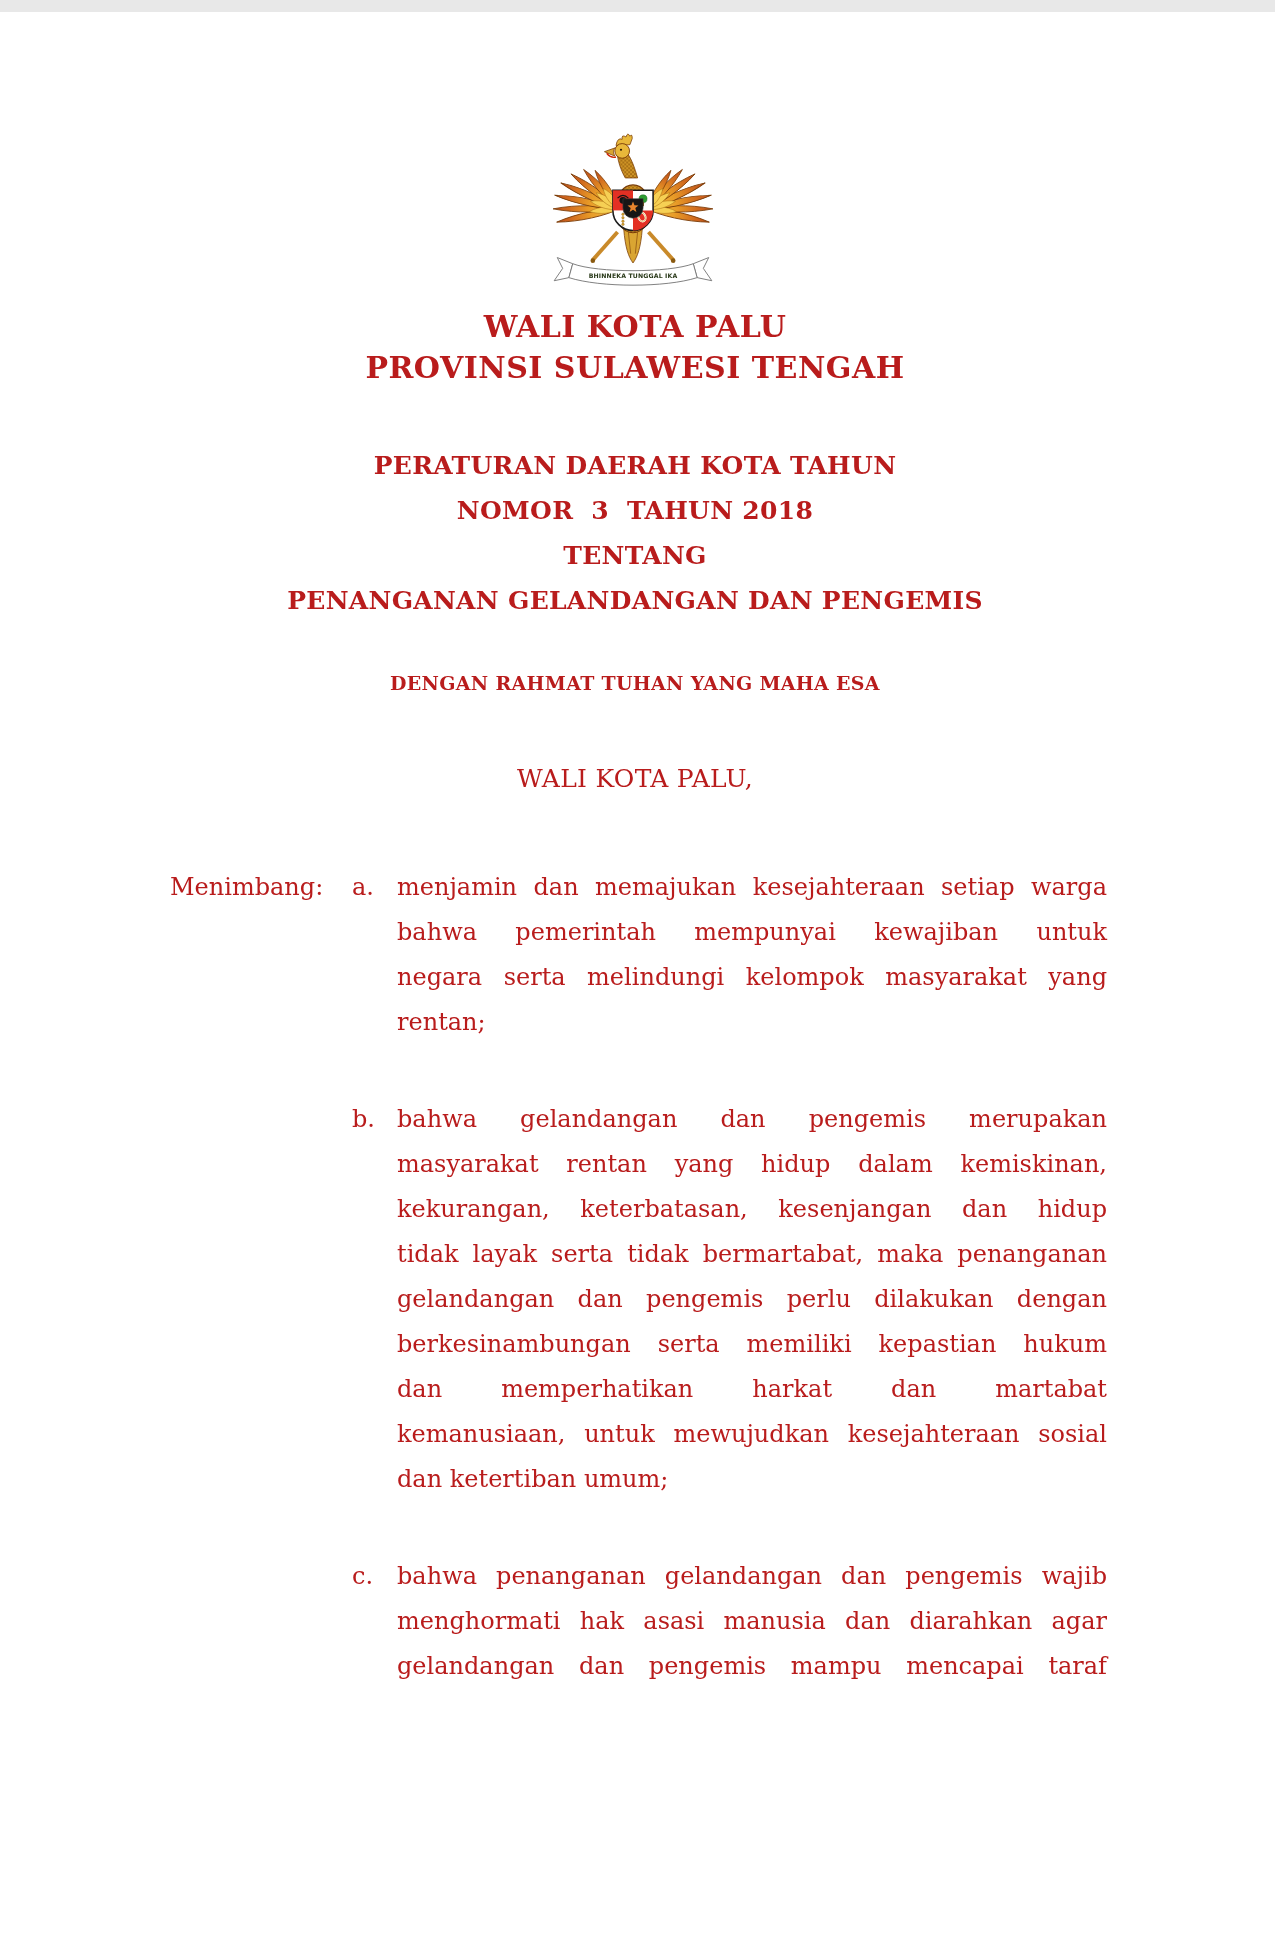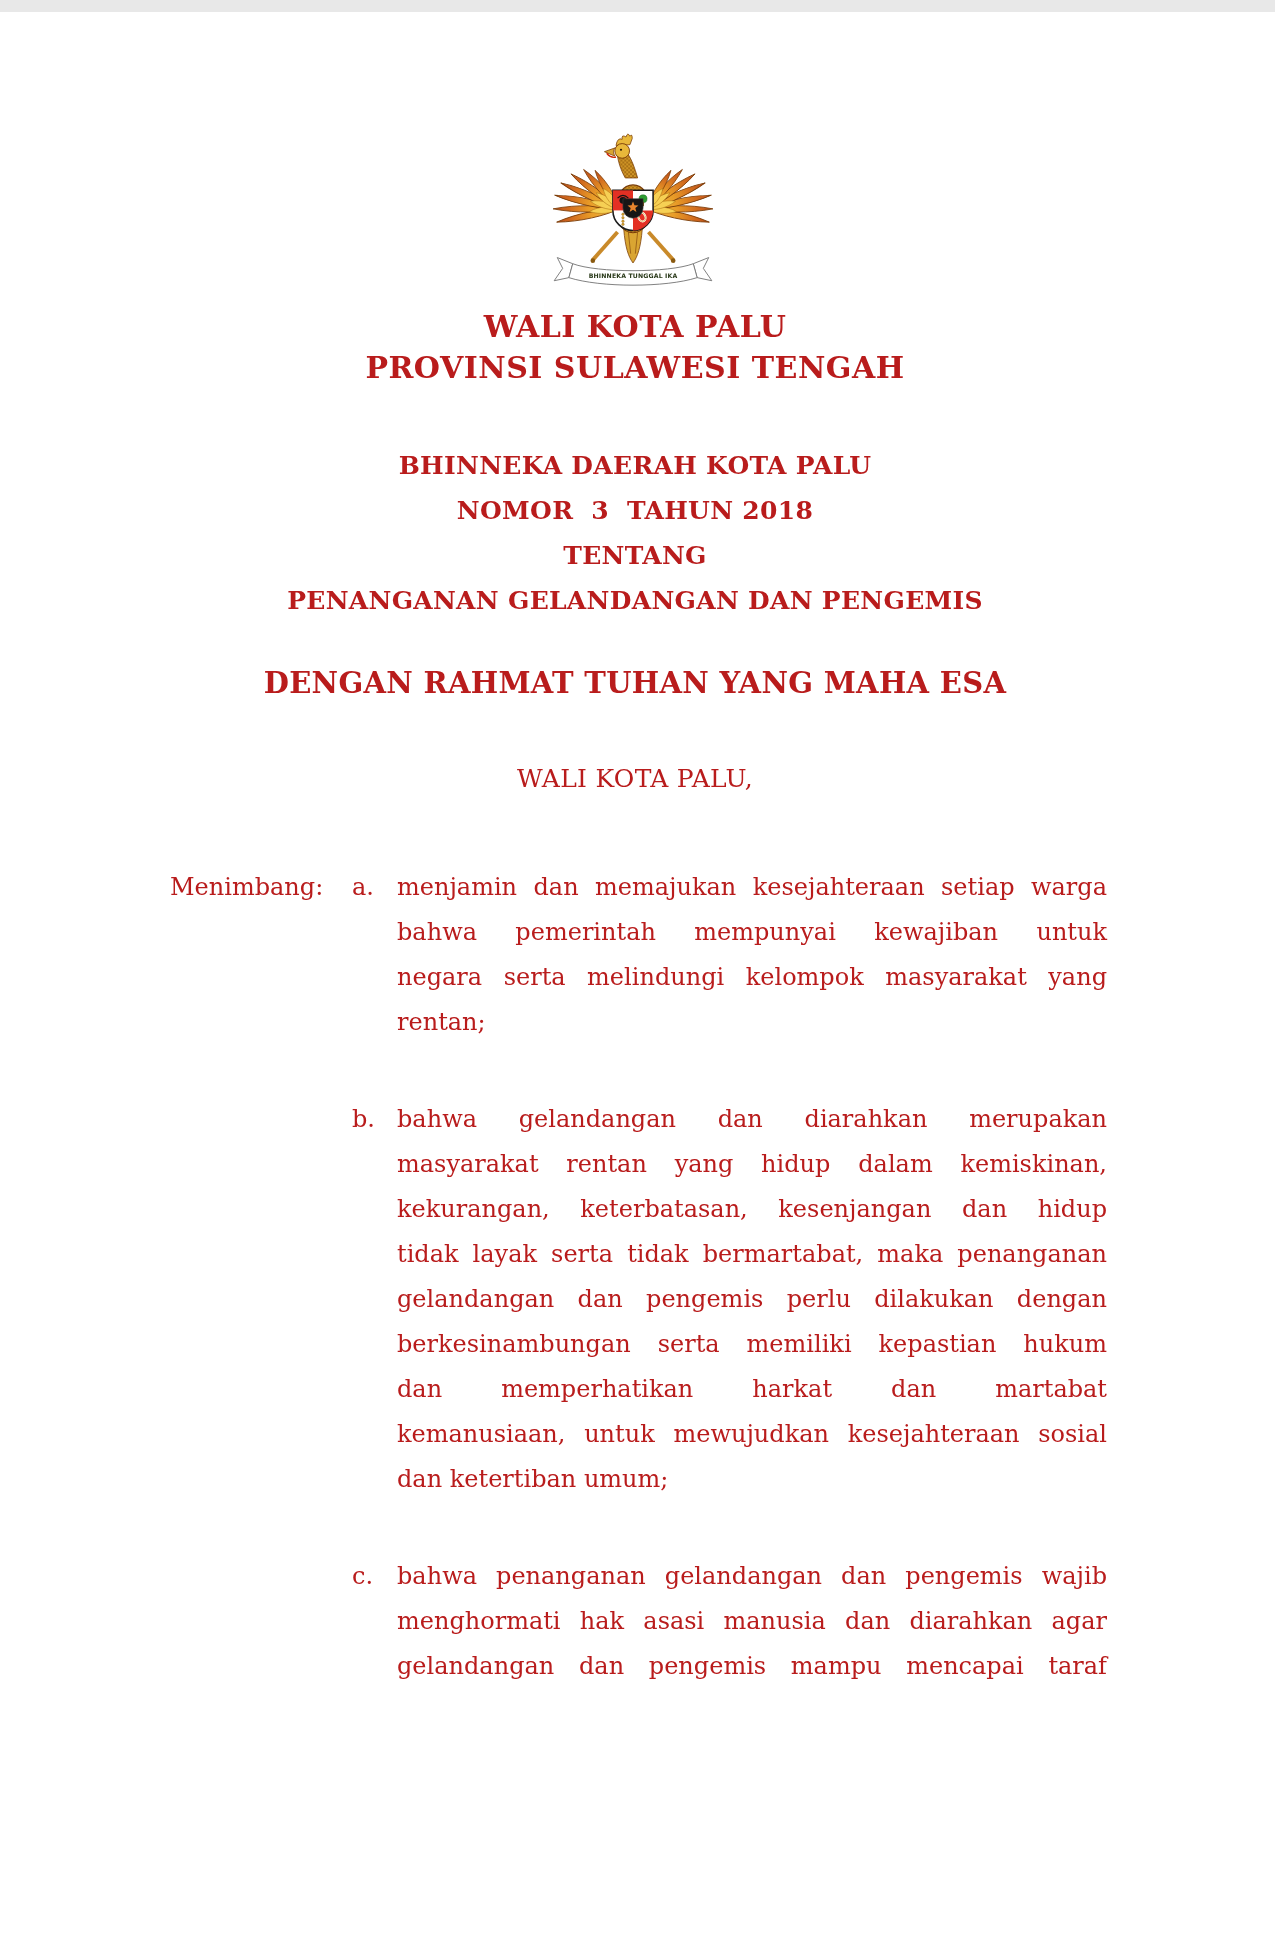--- a/index.html
+++ b/index.html
@@ -10,21 +10,21 @@
     background:#ffffff;
     font-family:"DejaVu Serif","Liberation Serif",serif;
     color:#b91c1c;
     overflow:hidden;
   }
   .emblem{position:absolute;left:548px;top:104px;width:170px;height:178px;}
   .center-col{position:absolute;left:165px;width:940px;text-align:center;}
   .doc-title{top:294px;font-size:30px;line-height:41px;font-weight:bold;letter-spacing:0.5px;}
   .reg-block{top:431px;font-size:25px;line-height:45px;font-weight:bold;letter-spacing:0.3px;}
   .reg-line{white-space:pre-wrap;}
-  .invocation{top:649px;font-size:29px;line-height:45px;font-weight:bold;letter-spacing:0.3px;}
+  .invocation{top:649px;font-size:19px;line-height:45px;font-weight:bold;letter-spacing:0.3px;}
   .issuer{top:744px;font-size:25px;line-height:45px;font-weight:normal;letter-spacing:0.3px;}
   .considering{position:absolute;left:170px;top:853px;width:937px;font-size:24px;line-height:45px;}
   .cons-label{position:absolute;left:0;top:0;}
   .cons-items{margin-left:182px;}
   .cons-item{display:flex;align-items:flex-start;}
   .cons-item + .cons-item{margin-top:52px;}
   .marker{width:45px;flex:0 0 45px;}
   .lines{width:710px;flex:0 0 710px;}
   .jline{text-align:justify;text-align-last:justify;}
   .jline.endline{text-align-last:left;}
@@ -120,21 +120,21 @@
       <text x="110" y="209" text-anchor="middle" font-size="8" font-weight="bold" font-family="DejaVu Sans, sans-serif" fill="#2a3a1a" letter-spacing="0.2">BHINNEKA TUNGGAL IKA</text>
     </svg>
   </div>
 
   <div class="center-col doc-title">
     <div>WALI KOTA PALU</div>
     <div>PROVINSI SULAWESI TENGAH</div>
   </div>
 
   <div class="center-col reg-block">
-    <div class="reg-line">BHINNEKA DAERAH KOTA PALU</div>
+    <div class="reg-line">PERATURAN DAERAH KOTA TAHUN</div>
     <div class="reg-line">NOMOR  3  TAHUN 2018</div>
     <div class="reg-line">TENTANG</div>
     <div class="reg-line">PENANGANAN GELANDANGAN DAN PENGEMIS</div>
   </div>
 
   <div class="center-col invocation">DENGAN RAHMAT TUHAN YANG MAHA ESA</div>
 
   <div class="center-col issuer">WALI KOTA PALU,</div>
 
   <div class="considering">
@@ -147,21 +147,21 @@
           <div class="jline">menjamin dan memajukan kesejahteraan setiap warga</div>
           <div class="jline">bahwa pemerintah mempunyai kewajiban untuk</div>
           <div class="jline">negara serta melindungi kelompok masyarakat yang</div>
           <div class="jline endline">rentan;</div>
         </div>
       </div>
 
       <div class="cons-item">
         <div class="marker">b.</div>
         <div class="lines">
-          <div class="jline">bahwa gelandangan dan diarahkan merupakan</div>
+          <div class="jline">bahwa gelandangan dan pengemis merupakan</div>
           <div class="jline">masyarakat rentan yang hidup dalam kemiskinan,</div>
           <div class="jline">kekurangan, keterbatasan, kesenjangan dan hidup</div>
           <div class="jline">tidak layak serta tidak bermartabat, maka penanganan</div>
           <div class="jline">gelandangan dan pengemis perlu dilakukan dengan</div>
           <div class="jline">berkesinambungan serta memiliki kepastian hukum</div>
           <div class="jline">dan memperhatikan harkat dan martabat</div>
           <div class="jline">kemanusiaan, untuk mewujudkan kesejahteraan sosial</div>
           <div class="jline endline">dan ketertiban umum;</div>
         </div>
       </div>

